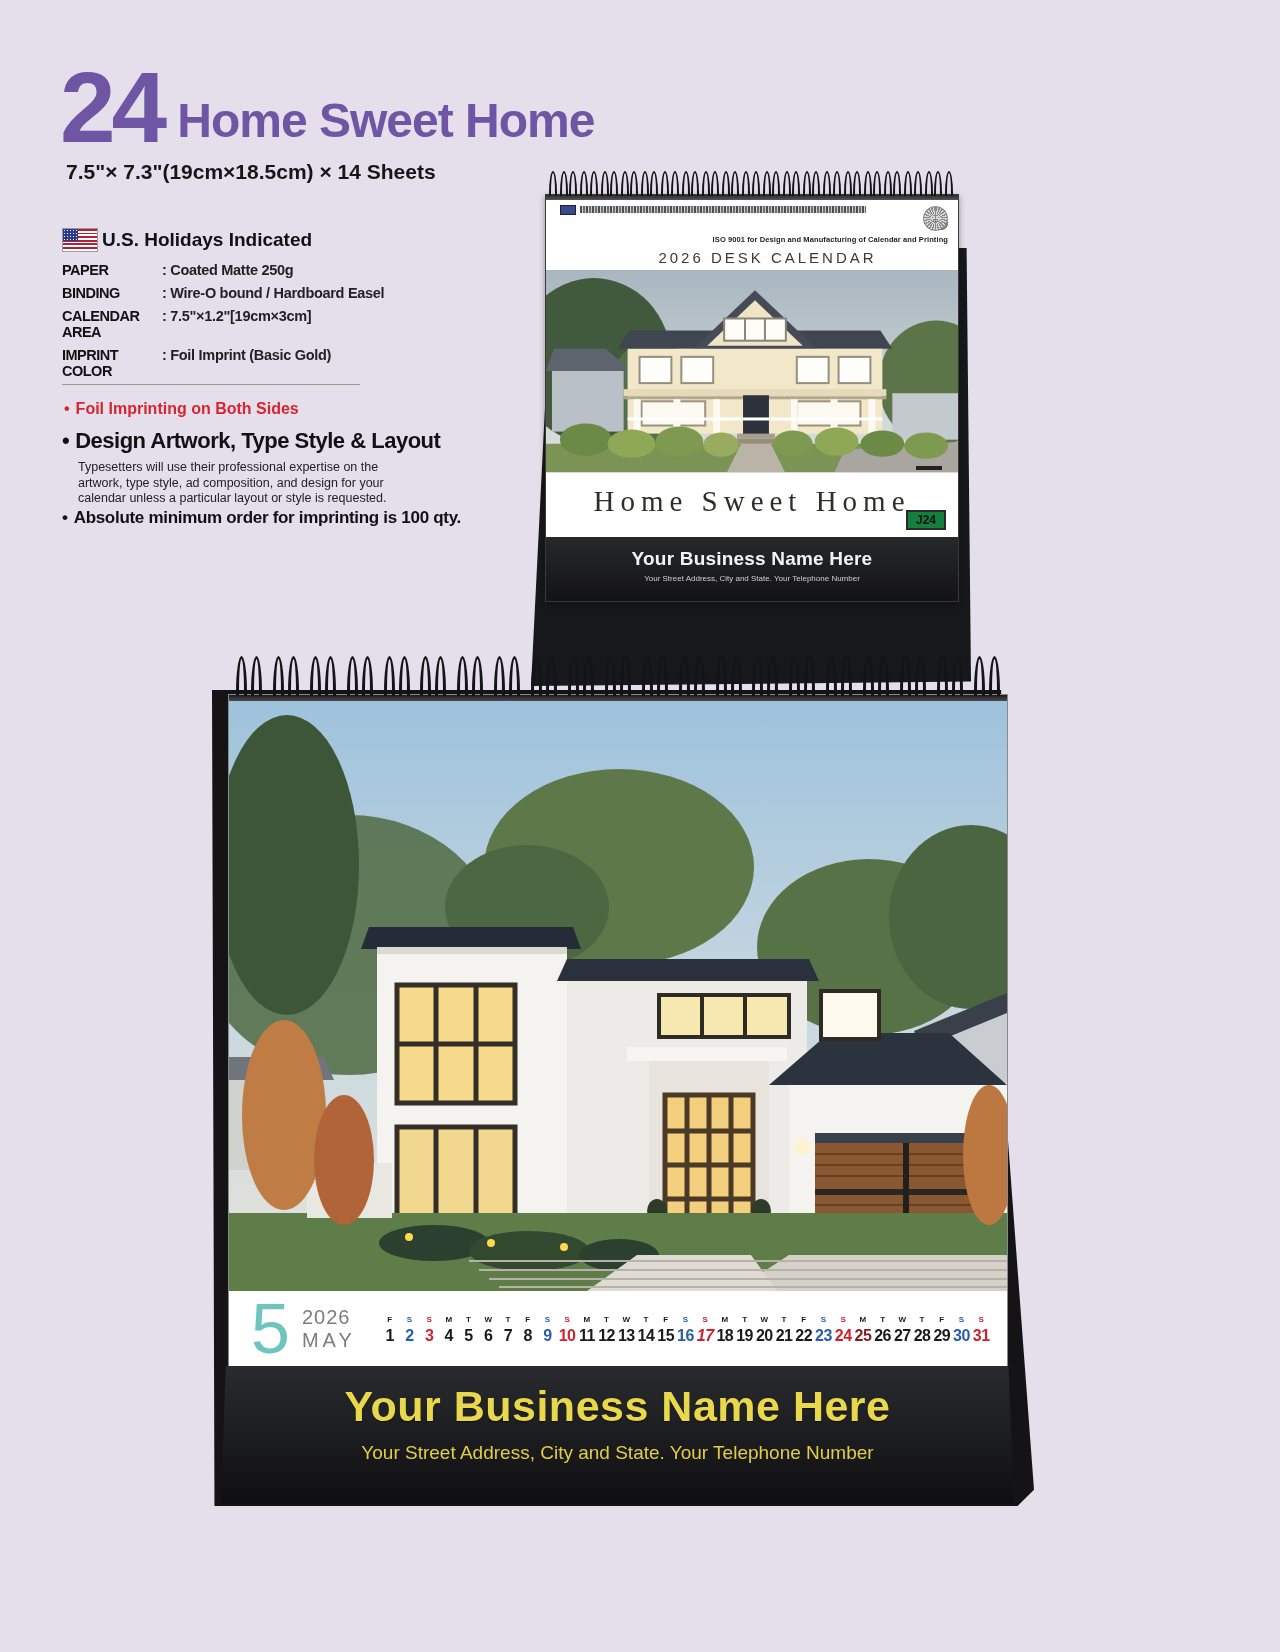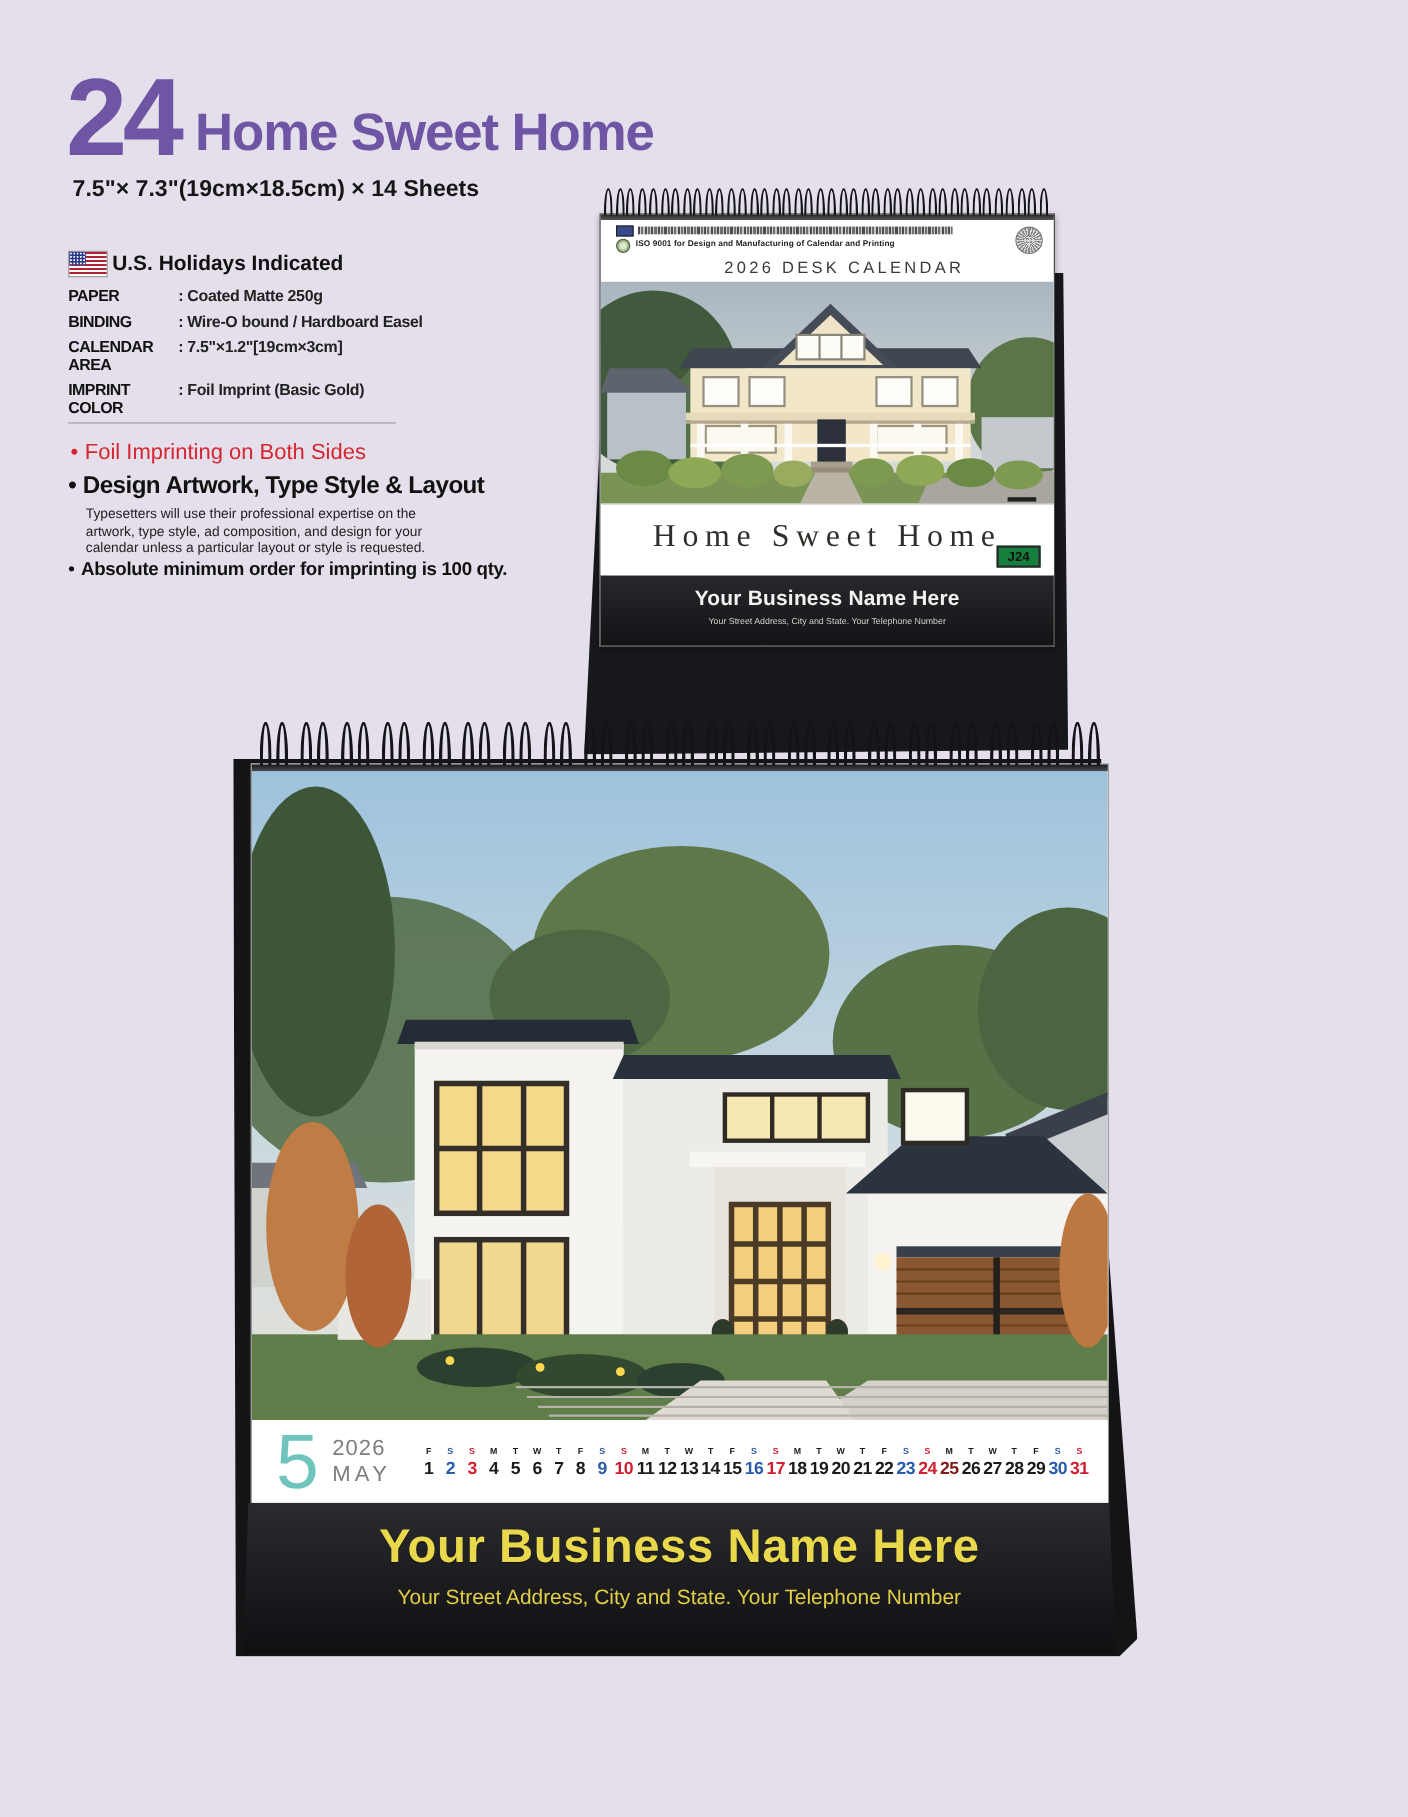--- a/index.html
+++ b/index.html
@@ -17,21 +17,21 @@
   .us-flag{width:34px;height:22px;border:1px solid #9a9a9a;background:repeating-linear-gradient(180deg,#b22234 0 1.8px,#ffffff 1.8px 3.6px);position:relative;flex:0 0 auto;}
   .us-flag::after{content:'';position:absolute;left:0;top:0;width:15px;height:12px;background:#2b3a8c;background-image:radial-gradient(#fff 0.6px,transparent 0.8px);background-size:3px 3px;}
   .holiday-text{font-size:19px;font-weight:bold;color:#111;}
   .spec-table{position:absolute;left:62px;top:262px;width:360px;}
   .spec-row{display:flex;margin-bottom:7px;}
   .spec-label{width:100px;font-size:14.5px;font-weight:bold;color:#111;letter-spacing:-0.5px;flex:0 0 auto;}
   .spec-value{font-size:14.5px;font-weight:bold;color:#222;letter-spacing:-0.3px;}
   .divider{position:absolute;left:62px;top:384px;width:298px;height:0;border-top:1.5px solid #9a9a9a;}
 
   
-  .feat-foil{position:absolute;left:64px;top:400px;font-size:20px;font-weight:normal;color:#d6252e;}
+  .feat-foil{position:absolute;left:64px;top:400px;font-size:16px;font-weight:bold;color:#d6252e;}
   .feat-design{position:absolute;left:62px;top:428px;font-size:22px;font-weight:bold;color:#111;letter-spacing:-0.5px;}
   .feat-design-body{position:absolute;left:78px;top:460px;width:330px;font-size:12.5px;line-height:15.5px;color:#222;}
   .feat-min{position:absolute;left:62px;top:508px;font-size:17px;font-weight:bold;color:#111;letter-spacing:-0.3px;}
   .bullet-red{color:#d6252e;margin-right:6px;}
   .bullet-black{color:#111;margin-right:6px;}
 
   
   .spiral{position:absolute;display:flex;justify-content:space-between;align-items:flex-end;z-index:6;}
   .loop-pair{display:flex;gap:4px;}
   .spiral.large .loop{width:11px;height:40px;border:3.5px solid #141418;border-bottom:none;border-radius:50% 50% 0 0/90% 90% 0 0;box-sizing:border-box;}
@@ -40,21 +40,21 @@
 
   
   .small-cal{position:absolute;left:535px;top:168px;width:432px;height:438px;}
   .small-backing{position:absolute;left:-4px;top:80px;width:440px;height:438px;background:#17181b;clip-path:polygon(22px 0%,99% 0%,100% 99%,0% 100%);}
   .small-card{position:absolute;left:10px;top:26px;width:412px;background:#fff;border:1px solid #3a3a3a;box-shadow:0 2px 6px rgba(0,0,0,0.35);}
   .small-card-top{height:5px;background:linear-gradient(#2a2a2a,#555);}
   .card-header{position:relative;padding:5px 10px 2px 14px;}
   .fineprint-line{display:flex;align-items:center;gap:4px;height:9px;margin-bottom:3px;}
   .fineprint-flag{width:14px;height:8px;background:#394a8c;border:1px solid #222;flex:0 0 auto;}
   .fineprint-bar{width:286px;height:7px;background:repeating-linear-gradient(90deg,#2e2e2e 0 2px,#c9c9c9 2px 3px,#555 3px 5px,#bbb 5px 6px);opacity:0.85;}
-  .iso-line{display:flex;align-items:flex-start;gap:5px;}
+  .iso-line{display:flex;align-items:flex-end;gap:5px;flex-direction:column;}
   .iso-logo{width:11px;height:11px;border-radius:50%;border:1.5px solid #4a5a3a;background:radial-gradient(#dfe8cf 30%,#8aa36a 70%);flex:0 0 auto;}
   .iso-text{font-size:7.5px;font-weight:bold;color:#222;letter-spacing:0.1px;}
   .seal{position:absolute;right:10px;top:6px;width:23px;height:23px;border-radius:50%;background:repeating-conic-gradient(#8a8a8a 0 8deg,#d8d8d8 8deg 16deg);border:1px solid #777;}
   .small-cal-title{text-align:center;font-size:15px;letter-spacing:3px;color:#3a3a3a;margin:3px 0 4px 0;font-weight:normal;padding-left:31px;}
   .small-photo{display:block;width:100%;height:202px;}
   .caption-band{position:relative;height:64px;background:#fff;border-top:1px solid #d8d8d8;}
   .caption-text{text-align:center;font-family:"Liberation Serif",serif;font-size:29px;letter-spacing:6px;color:#2e2e2a;padding-top:12px;}
   .credit-mark{position:absolute;right:16px;top:-7px;width:26px;height:4px;background:#222;}
   .item-badge{position:absolute;right:12px;bottom:7px;border:2px solid #2a2a2a;background:#15803d;font-size:12px;font-weight:bold;color:#111;padding:0 8px;line-height:16px;}
   .small-base{height:64px;background:linear-gradient(#27282b,#131316);text-align:center;}
@@ -536,21 +536,21 @@
           <div class="day-cell">
             <div class="day-letter">F</div>
             <div class="day-num">15</div>
           </div>
           <div class="day-cell">
             <div class="day-letter" style="color: rgb(42, 92, 170);">S</div>
             <div class="day-num" style="color: rgb(42, 92, 170);">16</div>
           </div>
           <div class="day-cell">
             <div class="day-letter" style="color: rgb(207, 33, 49);">S</div>
-            <div class="day-num" style="color: rgb(207, 33, 49);">17</div>
+            <div class="day-num" style="color: rgb(207, 33, 49); font-style: italic;">17</div>
           </div>
           <div class="day-cell">
             <div class="day-letter">M</div>
             <div class="day-num">18</div>
           </div>
           <div class="day-cell">
             <div class="day-letter">T</div>
             <div class="day-num">19</div>
           </div>
           <div class="day-cell">

